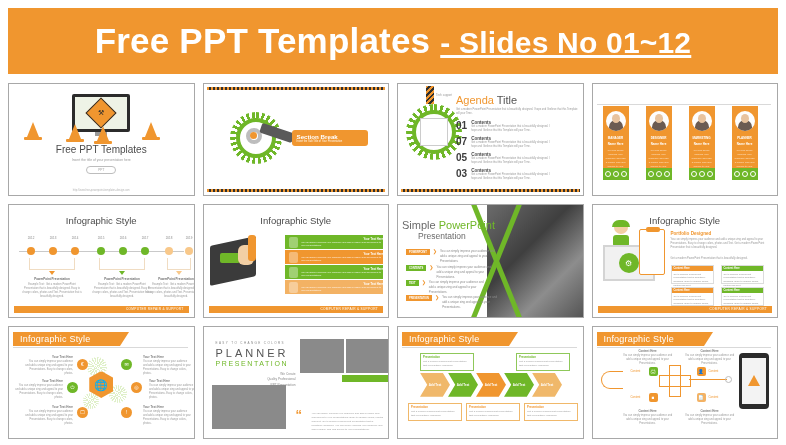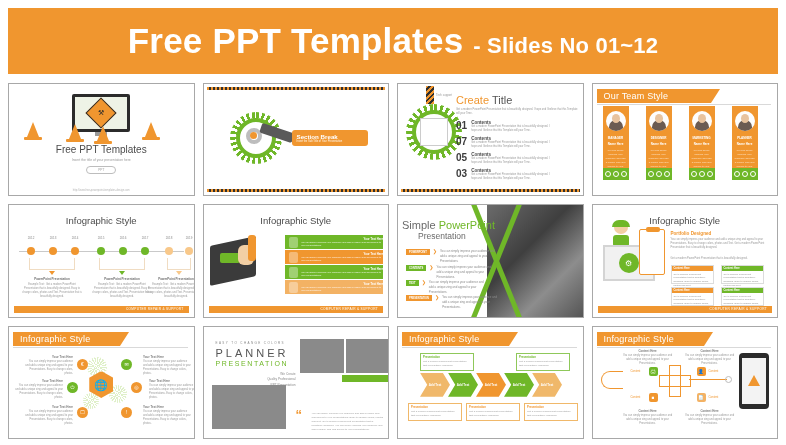--- a/index.html
+++ b/index.html
@@ -11,21 +11,21 @@
   }
   .page { width: 786px; height: 445px; padding: 8px 8px 6px 8px; display: flex; flex-direction: column; }
 
   
   .banner {
     height: 66px; background: #F0962F; color: #ffffff;
     display: flex; align-items: center; justify-content: center;
     flex: 0 0 auto; margin-bottom: 9px;
   }
   .banner-text { font-size: 35px; font-weight: bold; letter-spacing: .2px; white-space: nowrap; }
-  .banner-text .b2 { font-size: 22px; }
+  .banner-text .b2 { font-size: 30px; text-decoration: underline; }
 
   
   .grid { flex: 1 1 auto; display: grid; grid-template-columns: repeat(4, 1fr); grid-template-rows: repeat(3, 1fr); gap: 8px; }
   .slide {
     background: #ffffff; border: 1px solid #a8a8a8; position: relative; overflow: hidden;
   }
   .inner { position: absolute; inset: 0; }
   .ttl { font-size: 9.5px; color: #4b4b4b; text-align: center; }
   .tiny { font-size: 2.6px; color: #9a9a9a; line-height: 1.5; }
   .tiny2 { font-size: 2.9px; color: #8c8c8c; line-height: 1.6; }
@@ -240,21 +240,21 @@
         <div class="dots-bot"></div>
         <div class="s3-hook"></div>
         <div class="s3-gearwrap">
           <div class="gear-green" style="width:56px;height:56px;position:absolute;left:0;top:0;">
             <div class="gear-in"></div>
           </div>
           <div class="s3-mon"></div>
         </div>
         <div style="position:absolute;left:38px;top:9px;font-size:2.8px;color:#9a9a9a;">Tech support</div>
         <div class="s3-ag">
-          <span class="o">Create</span>
+          <span class="o">Agenda</span>
           <span class="d">Title</span>
         </div>
         <div class="s3-sub tiny">Get a modern PowerPoint Presentation that is beautifully designed. I hope and I believe that this Template will your Time.</div>
         <div class="s3-row" style="top:36px;">
           <div class="s3-num">01</div>
           <div>
               <div class="s3-ct">Contents</div>
           <div class="tiny" style="width:82px;">Get a modern PowerPoint Presentation that is beautifully designed. I hope and I believe that this Template will your Time.</div>
             </div>
         </div>
@@ -277,23 +277,20 @@
           <div>
               <div class="s3-ct">Contents</div>
           <div class="tiny" style="width:82px;">Get a modern PowerPoint Presentation that is beautifully designed. I hope and I believe that this Template will your Time.</div>
             </div>
         </div>
       </div>
     </div>
 
     <div class="slide">
       <div class="inner">
-        <div class="ribbon" style="width:62%;">
-          <span>Our Team Style</span>
-        </div>
         <div class="ribbon-line"></div>
         <div class="card" style="left:10px;">
           <div class="ph">
               <div class="face"></div>
               <div class="head"></div>
             </div>
           <div class="role">MANAGER</div>
           <div class="name">Name Here</div>
           <div class="desc">You can simply impress your audience and add a unique zing and appeal to your Presentations.</div>
           <div class="soc">

